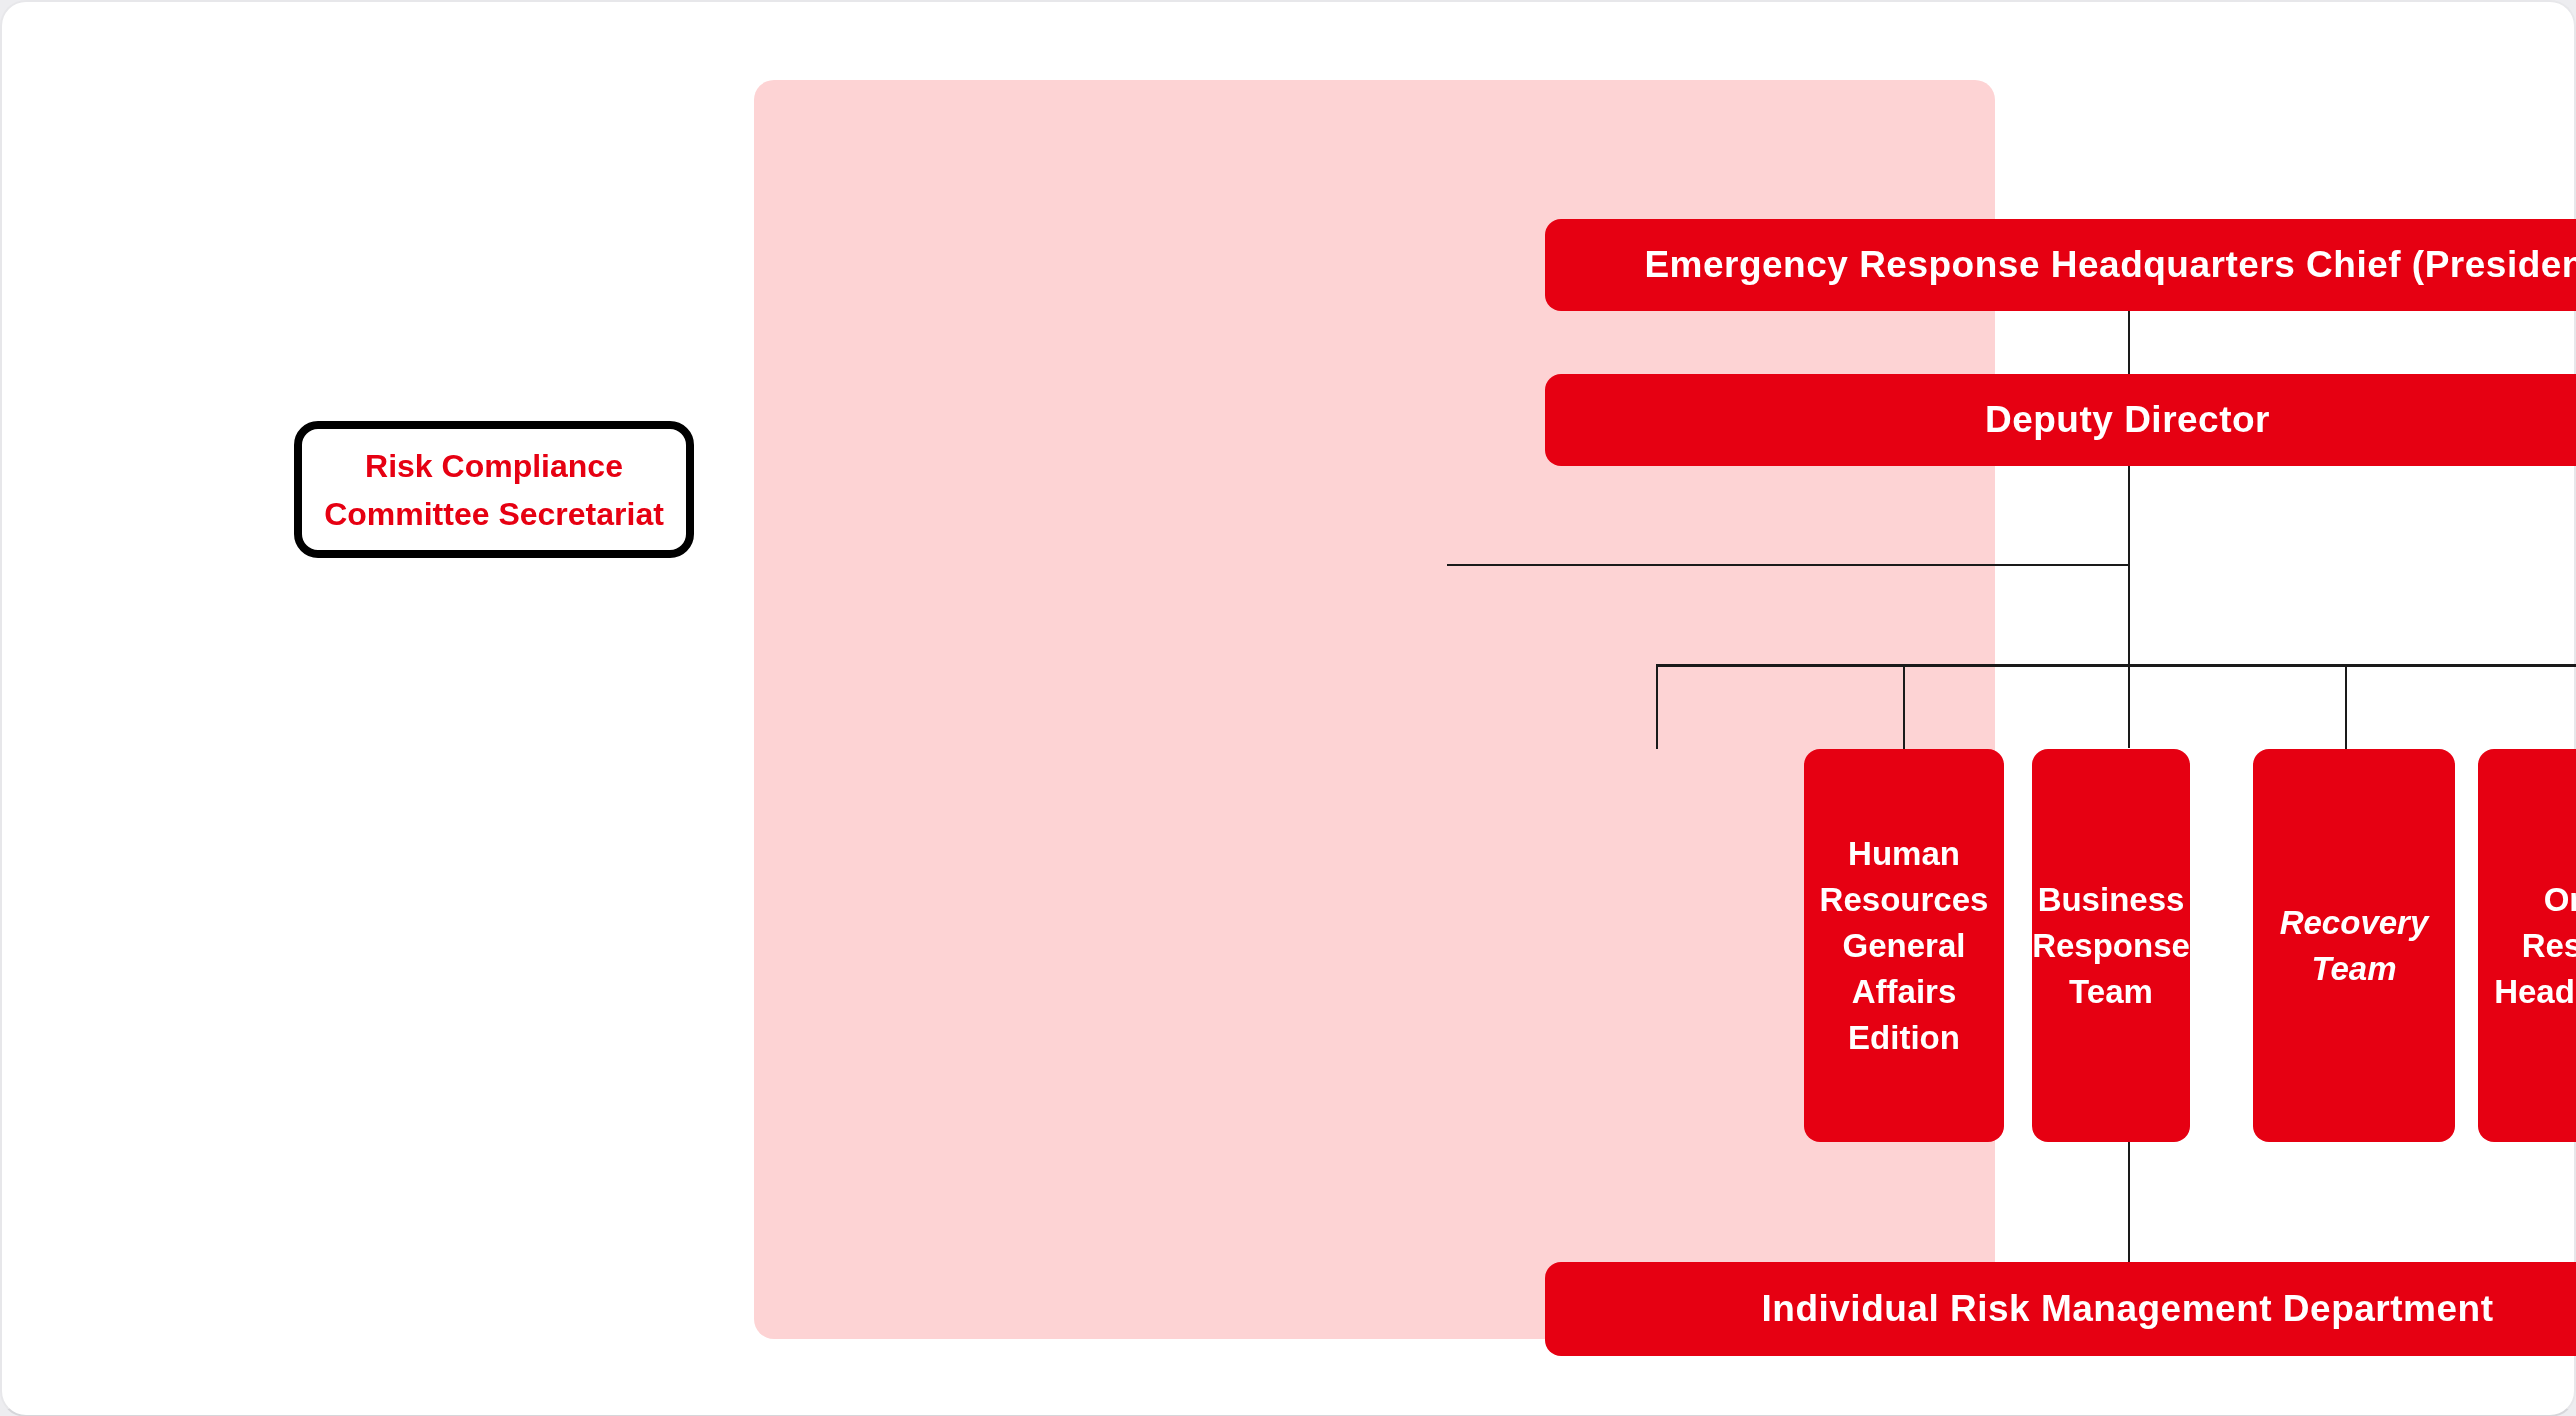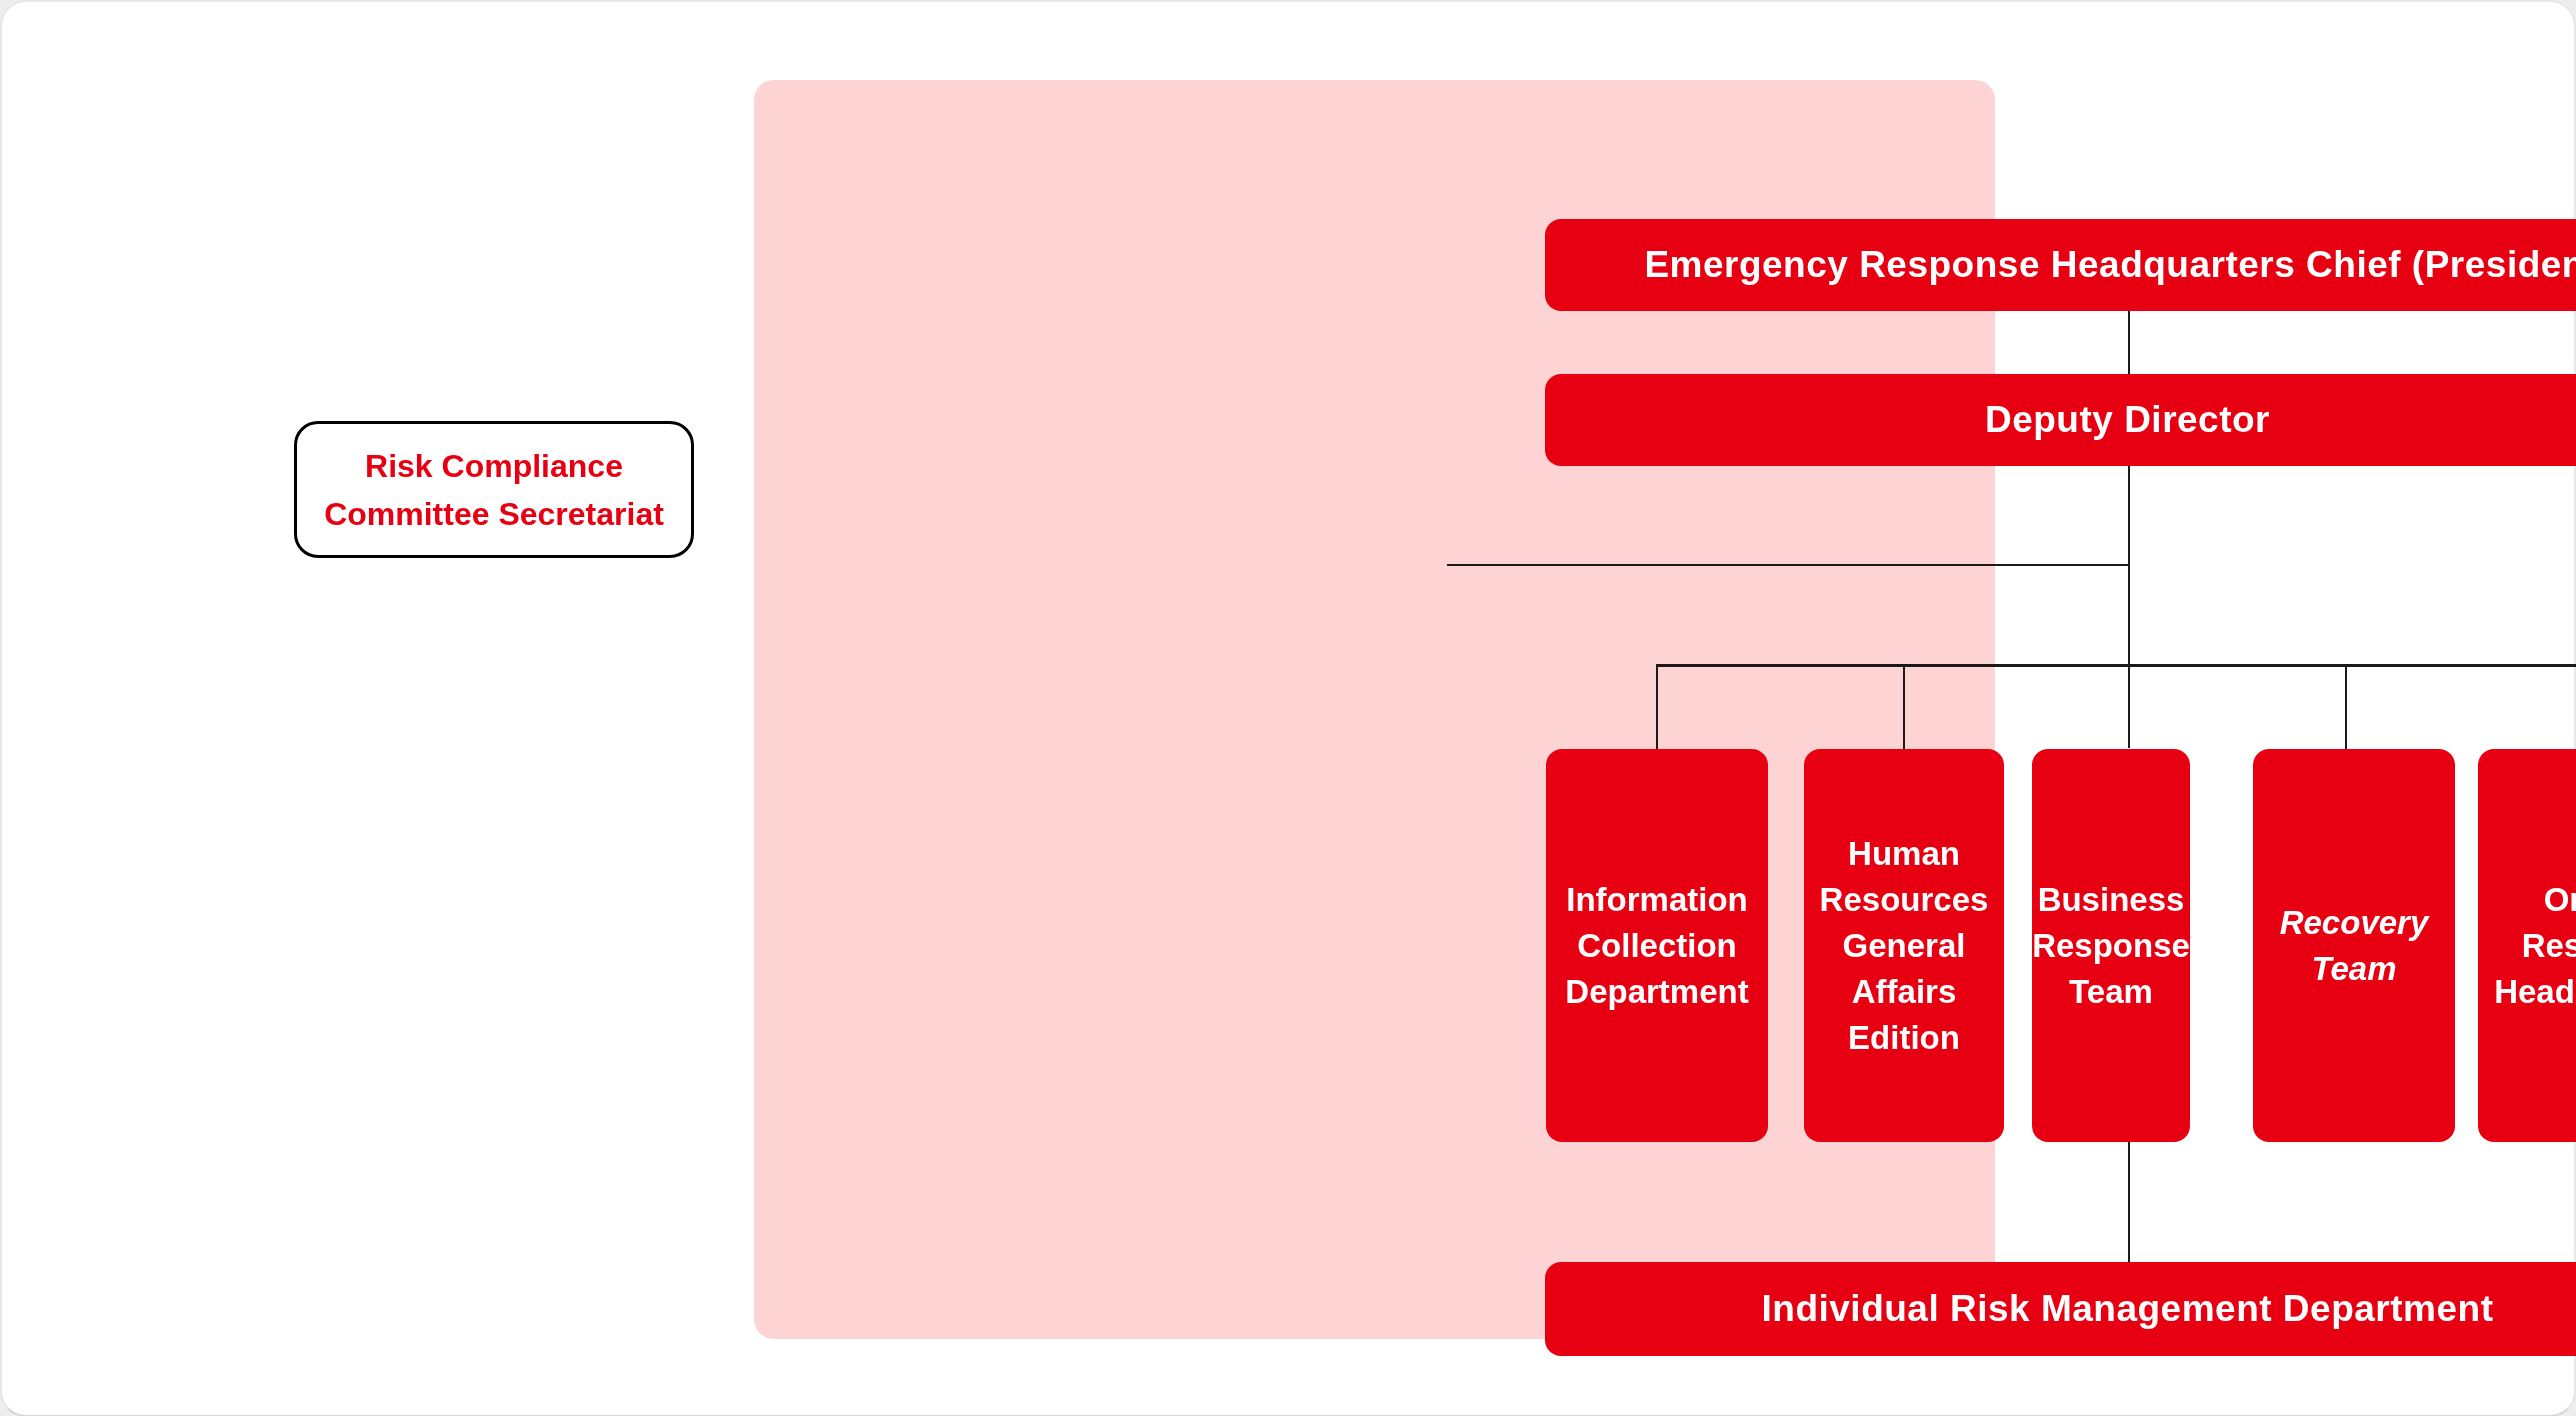--- a/index.html
+++ b/index.html
@@ -84,21 +84,21 @@
   .team-3 { left: 1278px; width: 158px; }
   .team-4 { left: 1499px; width: 202px; font-style: italic; }
   .team-5 { left: 1724px; width: 245px; }
   .node.secretariat {
     left: 292px;
     top: 419px;
     width: 400px;
     height: 137px;
     background: #FFFFFF;
     color: #E60012;
-    border: 3px solid #000000;
+    border: 8px solid #000000;
     border-radius: 24px;
     font-size: 32px;
     line-height: 48px;
   }
   .multiline { white-space: pre-line; }
 </style>
 </head>
 <body>
 
 <div class="screen">
@@ -112,23 +112,20 @@
       <div class="line v-drop v-drop-1"></div>
       <div class="line v-drop v-drop-2"></div>
       <div class="line v-drop v-drop-4"></div>
 
       <div class="line v-business-bottom"></div>
 
       <div class="node wide node-root">Emergency Response Headquarters Chief (President)</div>
 
       <div class="node wide node-deputy">Deputy Director</div>
 
-      <div class="node team team-1 multiline">Information
-Collection
-Department</div>
 
       <div class="node team team-2 multiline">Human
 Resources
 General
 Affairs
 Edition</div>
 
       <div class="node team team-3 multiline">Business
 Response
 Team</div>

